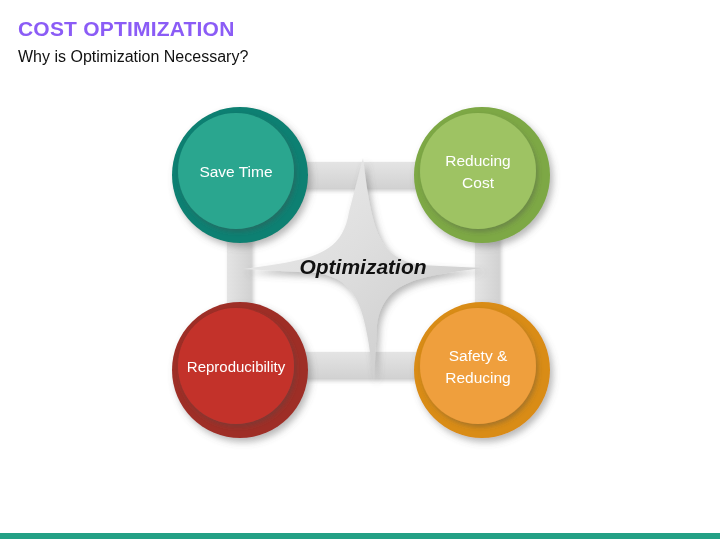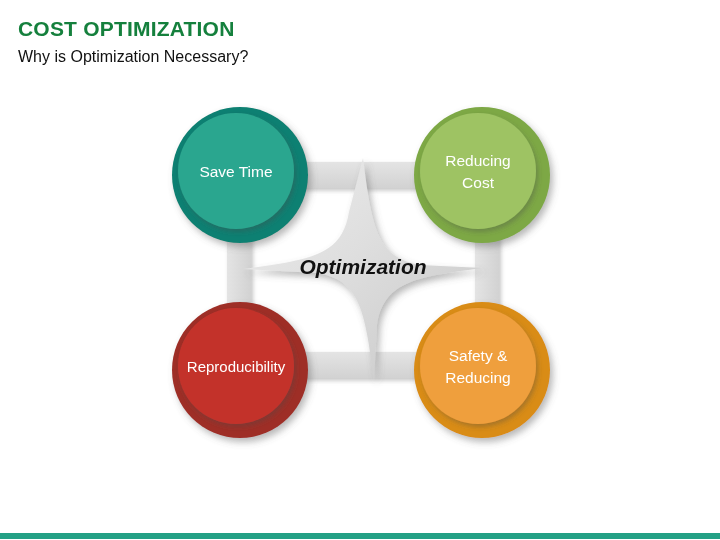--- a/index.html
+++ b/index.html
@@ -18,21 +18,21 @@
   
   #slide-header {
     position: absolute;
     left: 18px;
     top: 16px;
     width: 660px;
   }
   #page-title {
     font-size: 21px;
     font-weight: bold;
-    color: #15803d;
+    color: #8b5cf6;
     letter-spacing: 0.2px;
     line-height: 26px;
     margin: 0;
     white-space: nowrap;
   }
   #page-subtitle {
     font-size: 16px;
     font-weight: normal;
     color: #111111;
     line-height: 22px;

